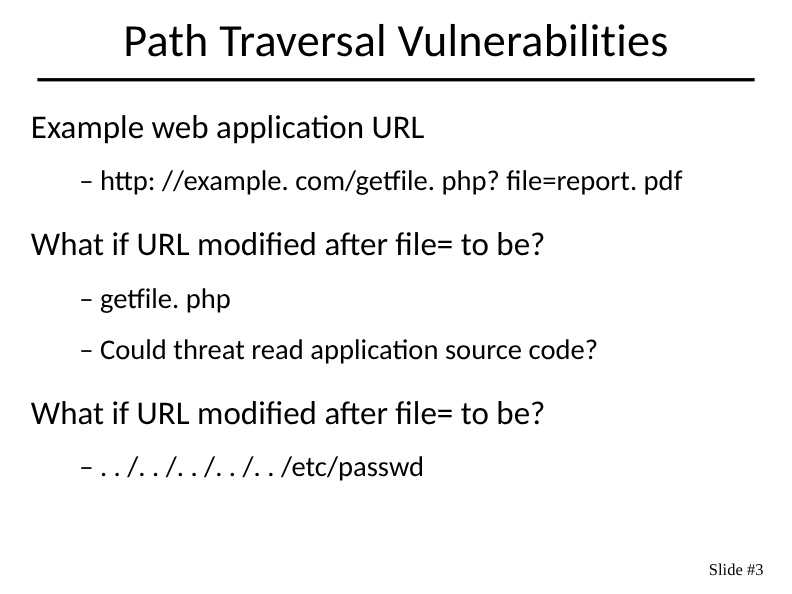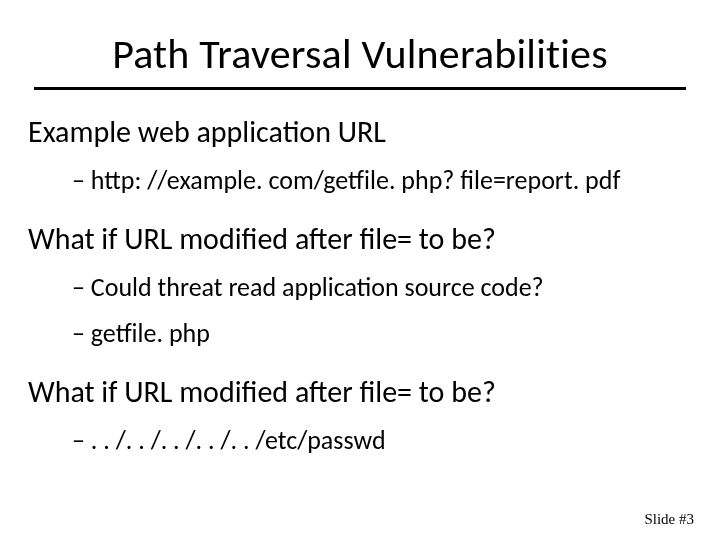--- a/index.html
+++ b/index.html
@@ -15,21 +15,21 @@
   .slide {
     position: relative;
     width: 720px;
     height: 540px;
     box-sizing: border-box;
   }
   .title {
     font-size: 42px;
     font-weight: 400;
     text-align: center;
-    padding-top: 28px;
+    padding-top: 12px;
     letter-spacing: 0.2px;
   }
   .rule {
     border: none;
     border-top: 3px solid #000;
     margin: 8px 34px 10px 34px;
   }
   .body {
     padding: 0 28px 0 28px;
   }
@@ -67,22 +67,22 @@
 
   <div class="title">Path Traversal Vulnerabilities</div>
   <hr class="rule">
 
   <div class="body">
 
     <div class="lvl1">Example web application URL</div>
     <div class="lvl2">http: //example. com/getfile. php? file=report. pdf</div>
 
     <div class="lvl1">What if URL modified after file= to be?</div>
+    <div class="lvl2">getfile. php</div>
     <div class="lvl2">Could threat read application source code?</div>
-    <div class="lvl2">getfile. php</div>
 
     <div class="lvl1">What if URL modified after file= to be?</div>
     <div class="lvl2">. . /. . /. . /. . /. . /etc/passwd</div>
 
   </div>
 
   <div class="footer">Slide #3</div>
 </div>
 
 </body></html>

